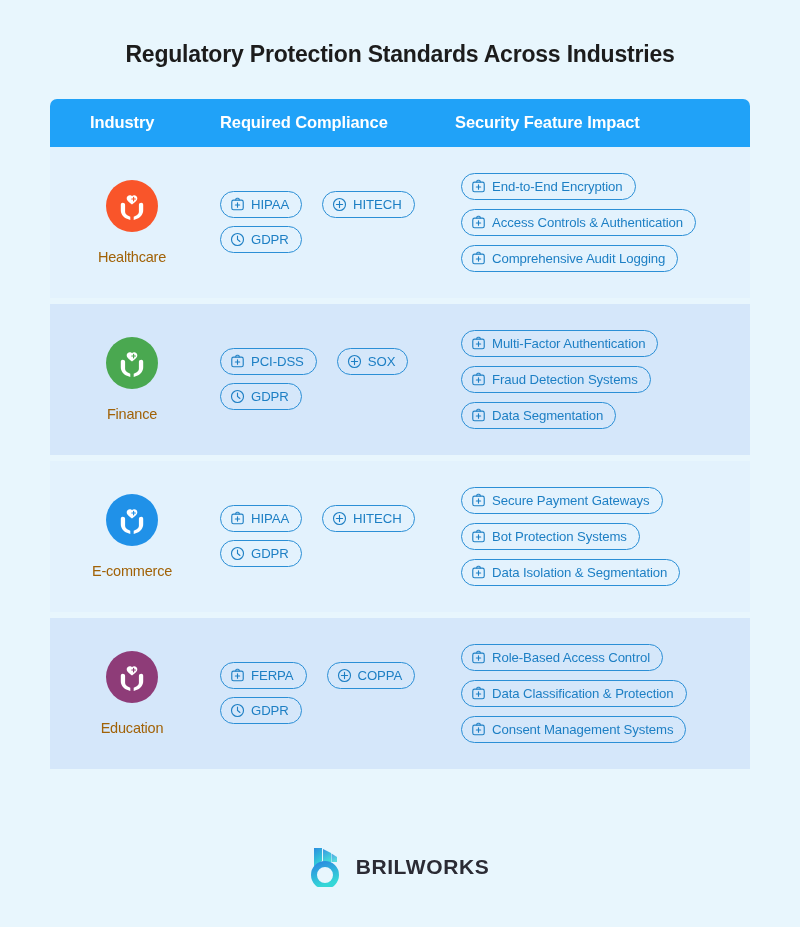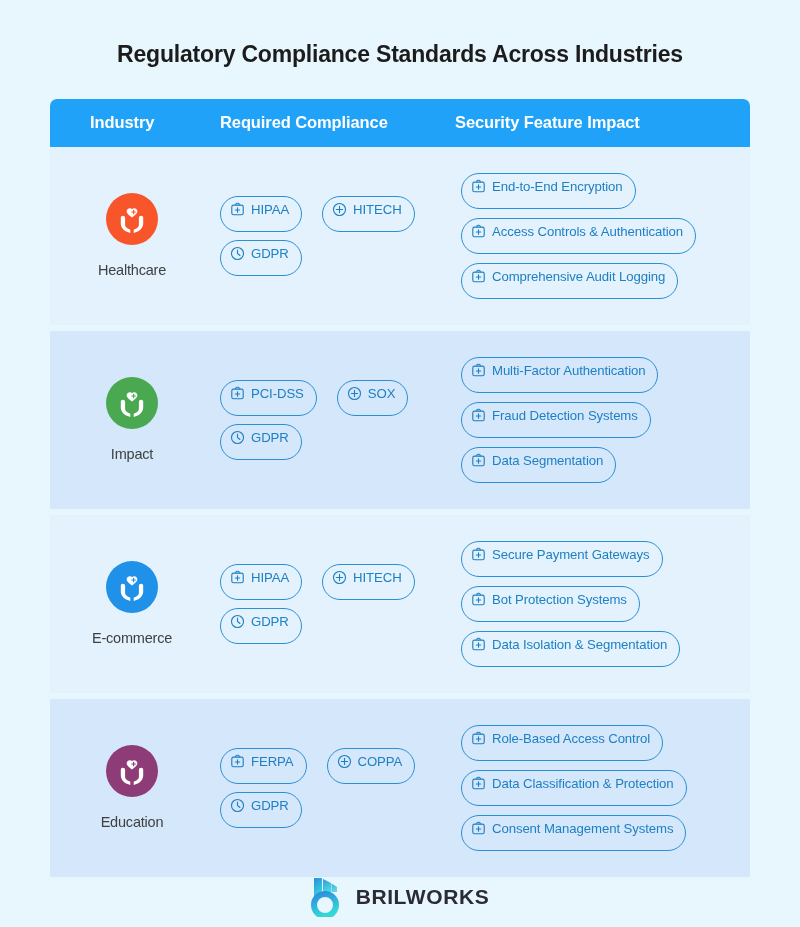--- a/index.html
+++ b/index.html
@@ -85,21 +85,21 @@
     height: 52px;
     border-radius: 50%;
     display: flex;
     align-items: center;
     justify-content: center;
   }
 
   .ind-label {
     margin-top: 17px;
     font-size: 14.5px;
-    color: #404040;
+    color: #a16207;
     letter-spacing: -0.2px;
     white-space: nowrap;
   }
 
   
   .cell-required {
     width: 235px;
     display: flex;
     flex-wrap: wrap;
     align-content: center;
@@ -116,21 +116,21 @@
     gap: 9px;
     padding: 26px 10px 26px 6px;
   }
 
   .chip {
     display: inline-flex;
     align-items: center;
     gap: 6px;
     border: 1.3px solid #2b8fd6;
     border-radius: 999px;
-    padding: 5px 12px 14px 9px;
+    padding: 5px 12px 5px 9px;
     color: #1d7fc4;
     font-size: 13.2px;
     letter-spacing: -0.1px;
     white-space: nowrap;
     background: transparent;
     line-height: 1;
   }
 
   .chip .glyph {
     width: 15px;
@@ -154,21 +154,21 @@
     font-weight: bold;
     color: #2b2b34;
     letter-spacing: 0.6px;
   }
 </style>
 </head>
 <body>
 
 <div class="page">
 
-  <div class="title">Regulatory Compliance Standards Across Industries</div>
+  <div class="title">Regulatory Protection Standards Across Industries</div>
 
   <div class="table">
 
     <div class="thead">
       <div class="th col-industry">Industry</div>
       <div class="th col-required">Required Compliance</div>
       <div class="th col-security">Security Feature Impact</div>
     </div>
 
     <div id="rows-host">
@@ -252,21 +252,21 @@
           <div class="cell-industry">
             <div class="ind-icon">
               <svg viewBox="0 0 52 52" width="52" height="52" xmlns="http://www.w3.org/2000/svg">
                 <circle cx="26" cy="26" r="26" fill="#4aa850"></circle>
                 <path d="M26 24.6c-2.6-2.3-5.3-3.6-5.3-6.3 0-1.8 1.4-3.1 3.1-3.1 1 0 1.8.4 2.2 1 .5-.6 1.2-1 2.2-1 1.7 0 3.1 1.3 3.1 3.1 0 2.7-2.7 4-5.3 6.3z" fill="#ffffff"></path>
                 <path d="M27.6 17.2v3.6M25.8 19h3.6" stroke="#4aa850" stroke-width="1.15" stroke-linecap="round"></path>
                 <path d="M16.6 22.8c-1 0-1.8.9-1.8 1.9v5.6c0 3.9 2.6 7.3 6.2 8.5l3.3 1.1v-3.2l-3-1.5c-1.3-.7-2.2-2-2.2-3.5v-7c0-1.1-.9-1.9-2.5-1.9z" fill="#ffffff"></path>
                 <path d="M35.4 22.8c1 0 1.8.9 1.8 1.9v5.6c0 3.9-2.6 7.3-6.2 8.5l-3.3 1.1v-3.2l3-1.5c1.3-.7 2.2-2 2.2-3.5v-7c0-1.1.9-1.9 2.5-1.9z" fill="#ffffff"></path>
               </svg>
             </div>
-            <div class="ind-label">Impact</div>
+            <div class="ind-label">Finance</div>
           </div>
           <div class="cell-required">
             <span class="chip">
               <span style="display: flex;">
                 <svg class="glyph" viewBox="0 0 16 16" xmlns="http://www.w3.org/2000/svg">
                   <path d="M6.2 3.1V2.5a1.1 1.1 0 0 1 1.1-1.1h1.4a1.1 1.1 0 0 1 1.1 1.1v0.6" fill="none" stroke="#1d7fc4" stroke-width="1.1" stroke-linecap="round"></path>
                   <rect x="1.9" y="3.3" width="12.2" height="10.3" rx="1.9" fill="none" stroke="#1d7fc4" stroke-width="1.2"></rect>
                   <path d="M8 6.2v4.6M5.7 8.5h4.6" stroke="#1d7fc4" stroke-width="1.2" stroke-linecap="round"></path>
                 </svg>
               </span>

